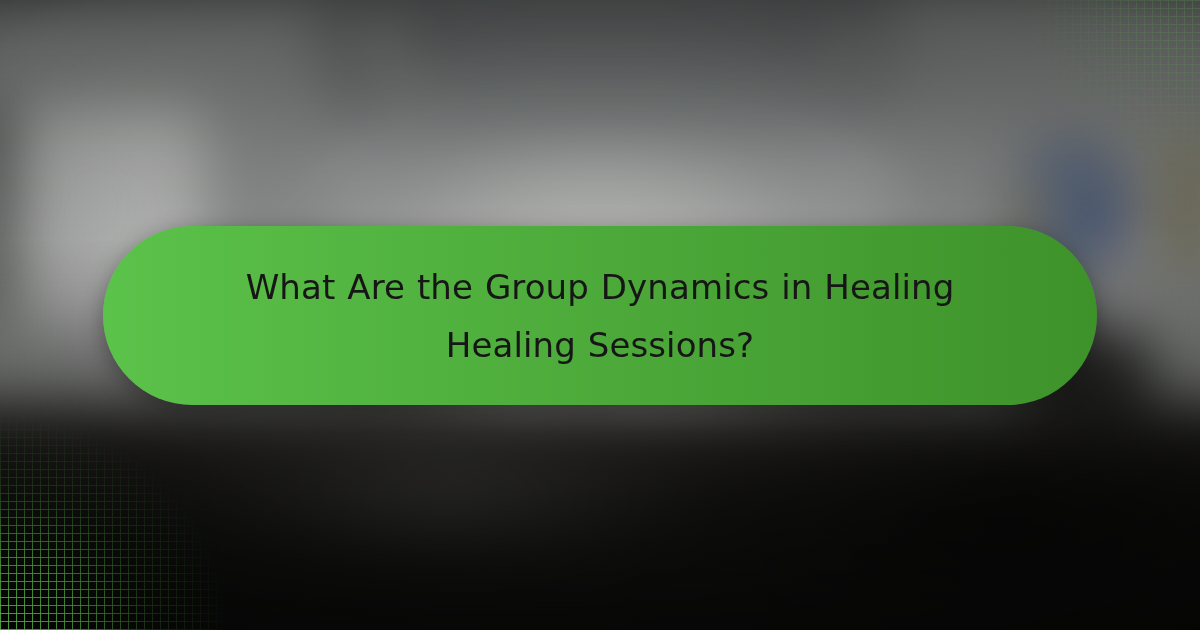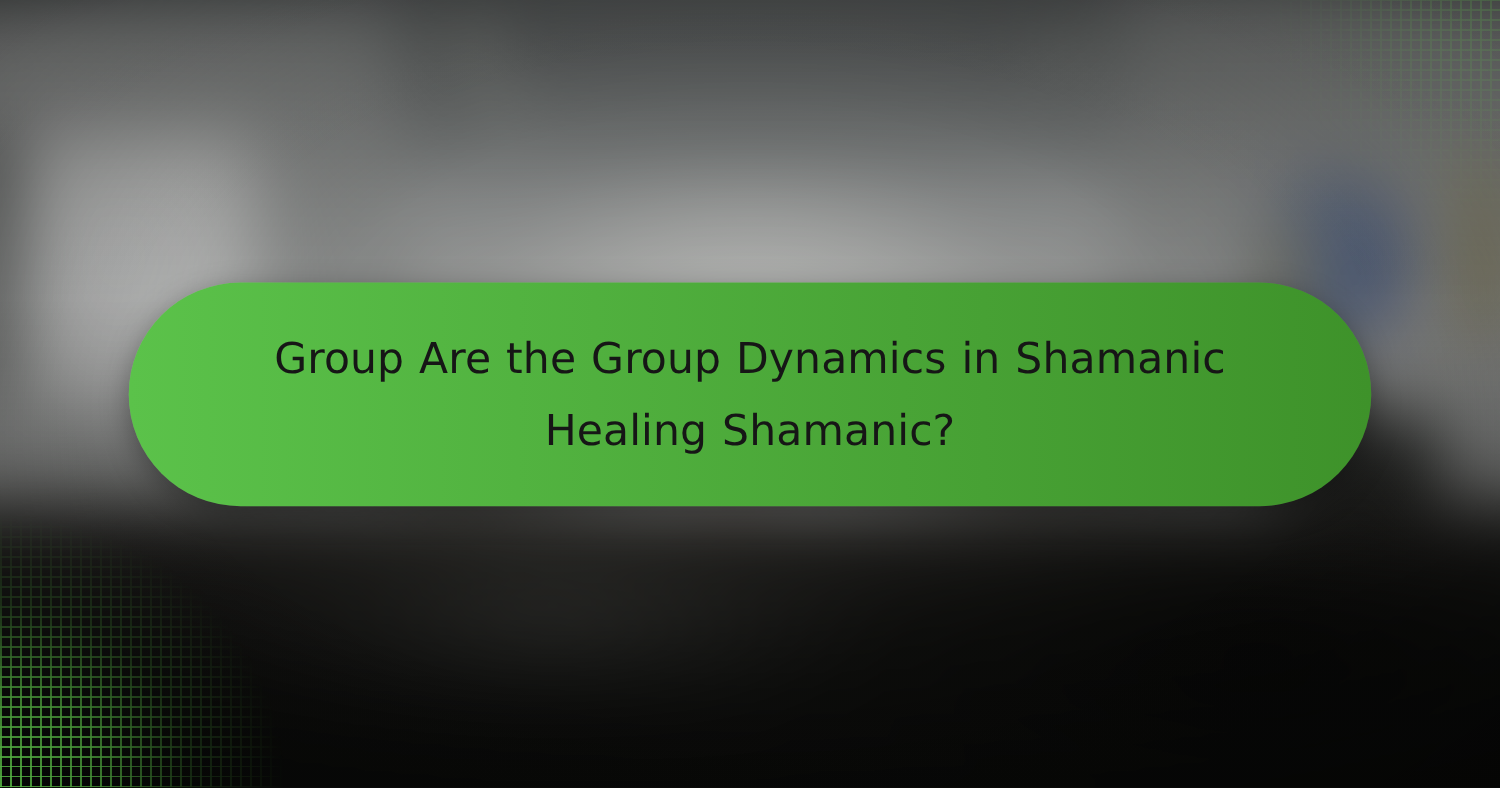--- a/index.html
+++ b/index.html
@@ -258,18 +258,18 @@
   </div>
 
   <div class="tint"></div>
   <div class="vignette"></div>
 
   <div class="grid-pattern grid-bl"></div>
   <div class="grid-pattern grid-tr"></div>
 
   <div id="pill" style="left: 103px; top: 226px; width: 994px; height: 179px; border-radius: 90px; background: linear-gradient(90deg, rgb(91, 194, 74) 0%, rgb(62, 146, 42) 100%); box-shadow: rgba(0, 0, 0, 0.38) 0px 6px 22px;">
     <div id="headline" style="color: rgb(22, 22, 22); font-size: 34px; line-height: 58px; text-align: center;">
-      <span class="ln">Group Are the Group Dynamics in Shamanic</span>
-      <span class="ln">Healing Shamanic?</span>
+      <span class="ln">What Are the Group Dynamics in Healing</span>
+      <span class="ln">Healing Sessions?</span>
     </div>
   </div>
 
 </div>
 
 </body></html>

